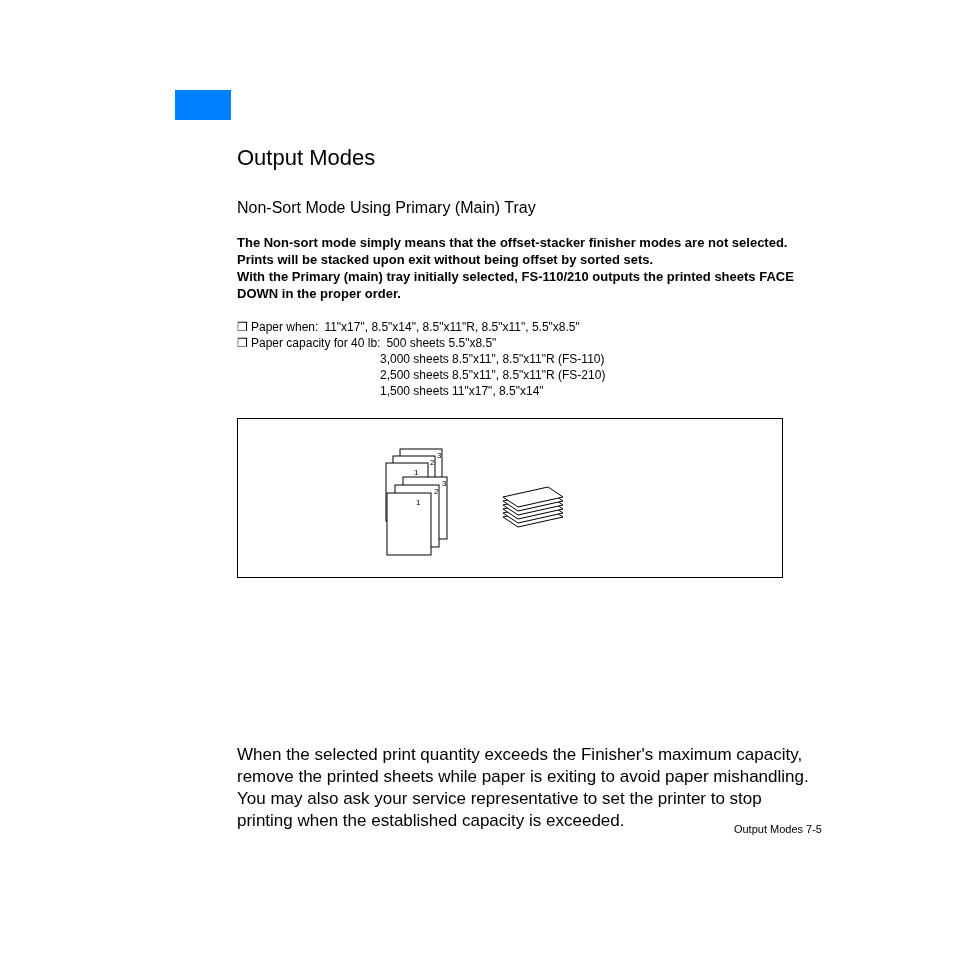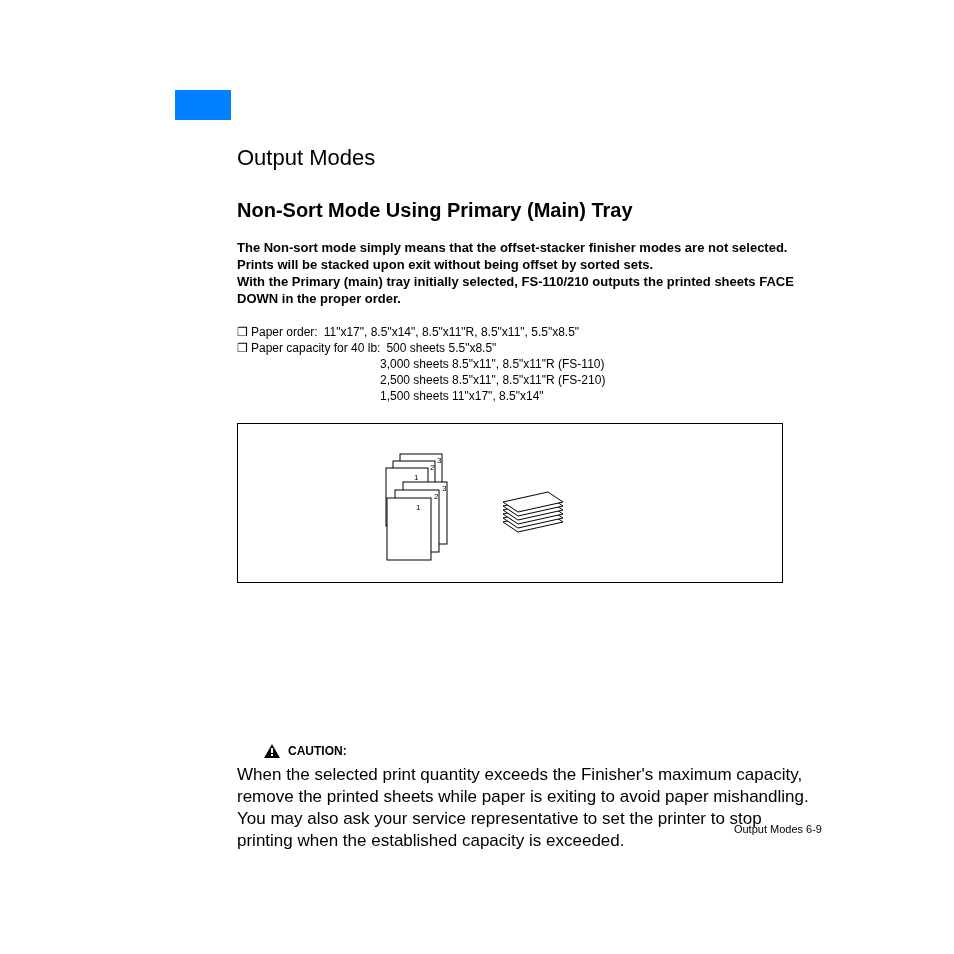--- a/index.html
+++ b/index.html
@@ -30,22 +30,22 @@
     left: 237px;
     top: 145px;
     width: 585px;
   }
   h1 {
     font-weight: normal;
     font-size: 22px;
     margin: 0 0 28px 0;
   }
   h2 {
-    font-weight: bold;
-    font-size: 20px;
+    font-weight: normal;
+    font-size: 16px;
     margin: 0 0 18px 0;
   }
   p.body {
     font-size: 13px;
     line-height: 1.3;
     margin: 0 0 16px 0;
     font-weight: bold;
   }
   .specs {
     font-size: 12px;
@@ -116,21 +116,21 @@
 
   <div class="content">
     <h1>Output Modes</h1>
     <h2>Non-Sort Mode Using Primary (Main) Tray</h2>
 
     <p class="body" id="body-para">The Non-sort mode simply means that the offset-stacker finisher modes are not selected. Prints will be stacked upon exit without being offset by sorted sets.<br>With the Primary (main) tray initially selected, FS-110/210 outputs the printed sheets FACE DOWN in the proper order.</p>
 
     <div class="specs">
       <div class="row">
         <span class="bullet">❐</span>
-        <span class="label">Paper order:</span>
+        <span class="label">Paper when:</span>
         <span class="vals">11"x17", 8.5"x14", 8.5"x11"R, 8.5"x11", 5.5"x8.5"</span>
       </div>
       <div class="row">
         <span class="bullet">❐</span>
         <span class="label">Paper capacity for 40 lb:</span>
         <span class="vals">500 sheets 5.5"x8.5"</span>
       </div>
       <div class="indented">3,000 sheets 8.5"x11", 8.5"x11"R (FS-110)</div>
       <div class="indented">2,500 sheets 8.5"x11", 8.5"x11"R (FS-210)</div>
       <div class="indented">1,500 sheets 11"x17", 8.5"x14"</div>
@@ -163,25 +163,17 @@
           <polygon points="265,90 310,80 325,90 280,100"></polygon>
           <polygon points="265,86 310,76 325,86 280,96"></polygon>
           <polygon points="265,82 310,72 325,82 280,92"></polygon>
           <polygon points="265,78 310,68 325,78 280,88"></polygon>
         </g>
       </svg>
     </div>
   </div>
 
   <div class="caution-block">
-    <div class="caution-head">
-      <svg width="16" height="14">
-        <polygon points="8,0 16,14 0,14" fill="#000"></polygon>
-        <rect x="7" y="4" width="2" height="5" fill="#fff"></rect>
-        <rect x="7" y="10" width="2" height="2" fill="#fff"></rect>
-      </svg>
-      <span>CAUTION:</span>
-    </div>
     <div class="caution-text" id="caution-para">When the selected print quantity exceeds the Finisher's maximum capacity, remove the printed sheets while paper is exiting to avoid paper mishandling.<br>You may also ask your service representative to set the printer to stop printing when the established capacity is exceeded.</div>
   </div>
 
-  <div class="footer">Output Modes 6-9</div>
+  <div class="footer">Output Modes 7-5</div>
 </div>
 
 </body></html>

